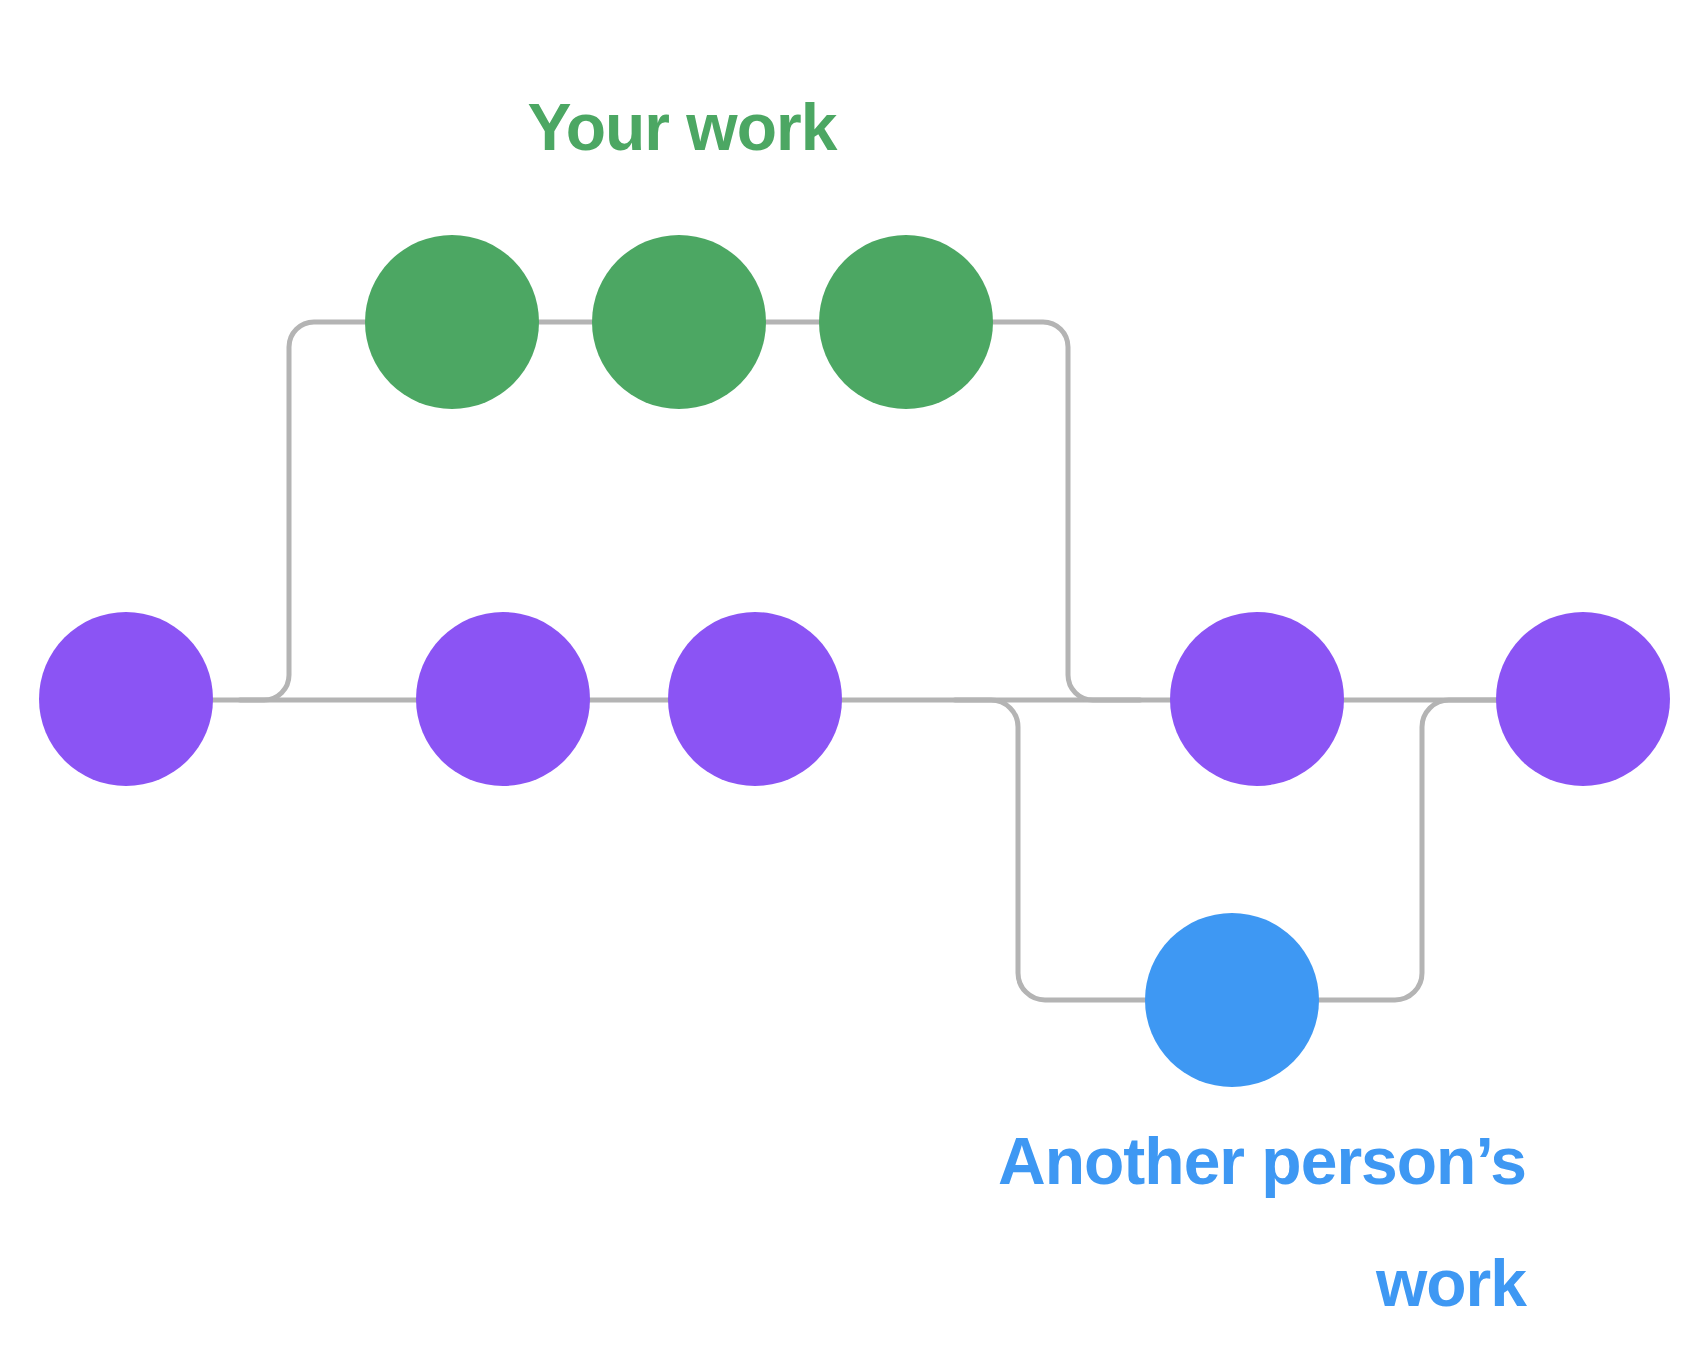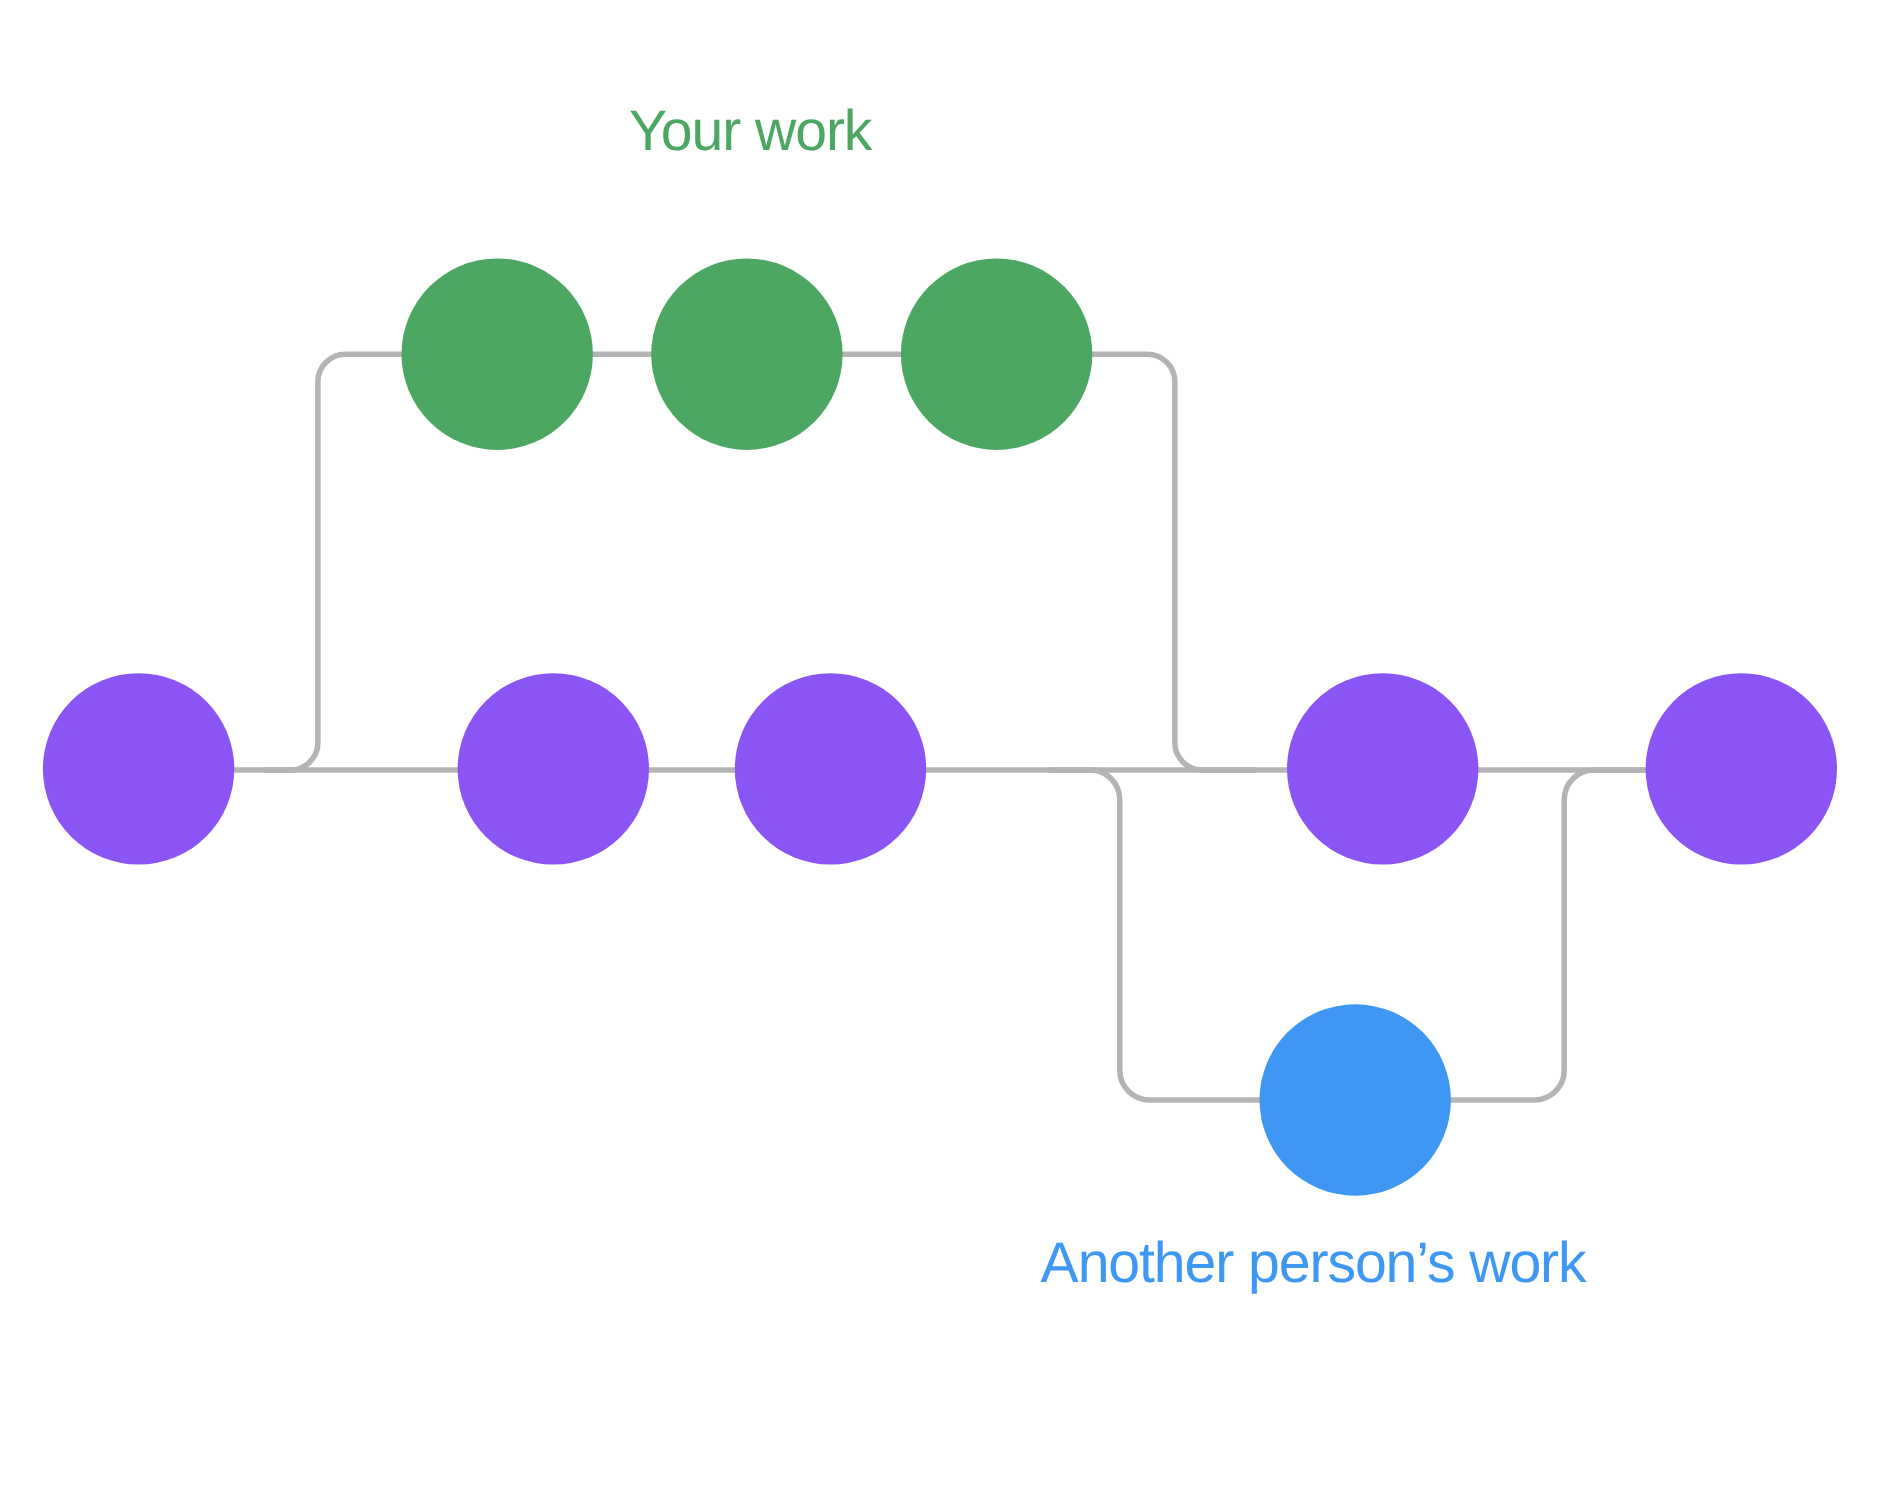--- a/index.html
+++ b/index.html
@@ -17,29 +17,29 @@
   }
   .canvas svg {
     position: absolute;
     left: 0;
     top: 0;
     width: 1706px;
     height: 1352px;
   }
   .branch-label {
     position: absolute;
-    font-weight: 400;
-    font-size: 52px;
+    font-weight: 700;
+    font-size: 66px;
     letter-spacing: -1px;
     white-space: nowrap;
     line-height: 1.2;
   }
   .branch-label.wrap {
     white-space: normal;
-    text-align: left;
+    text-align: right;
     line-height: 1.85;
   }
 </style>
 </head>
 <body>
 
 <div class="canvas">
 
   <svg viewBox="0 0 1706 1352" aria-hidden="true">
 

